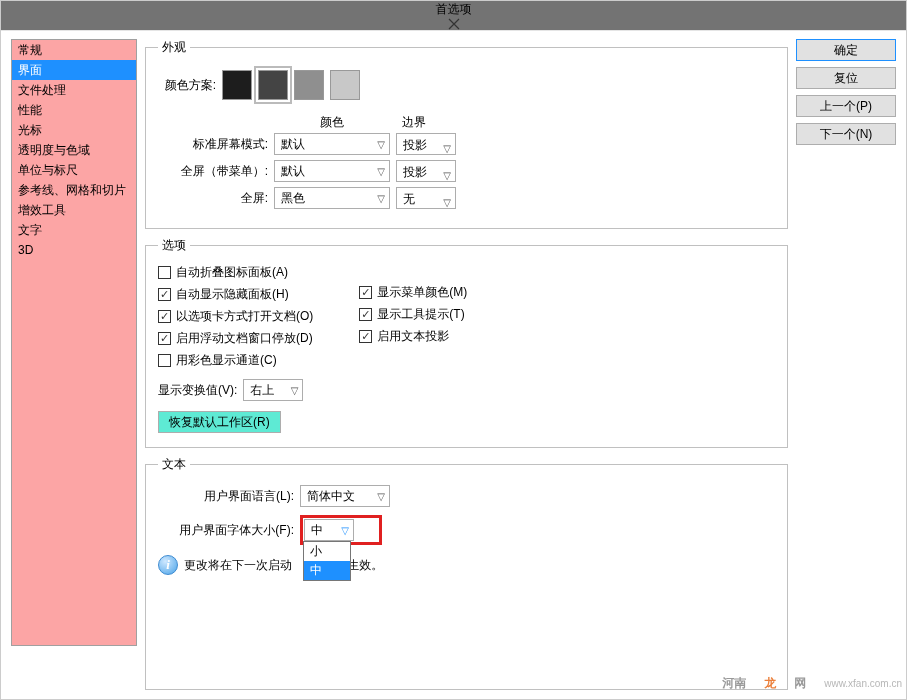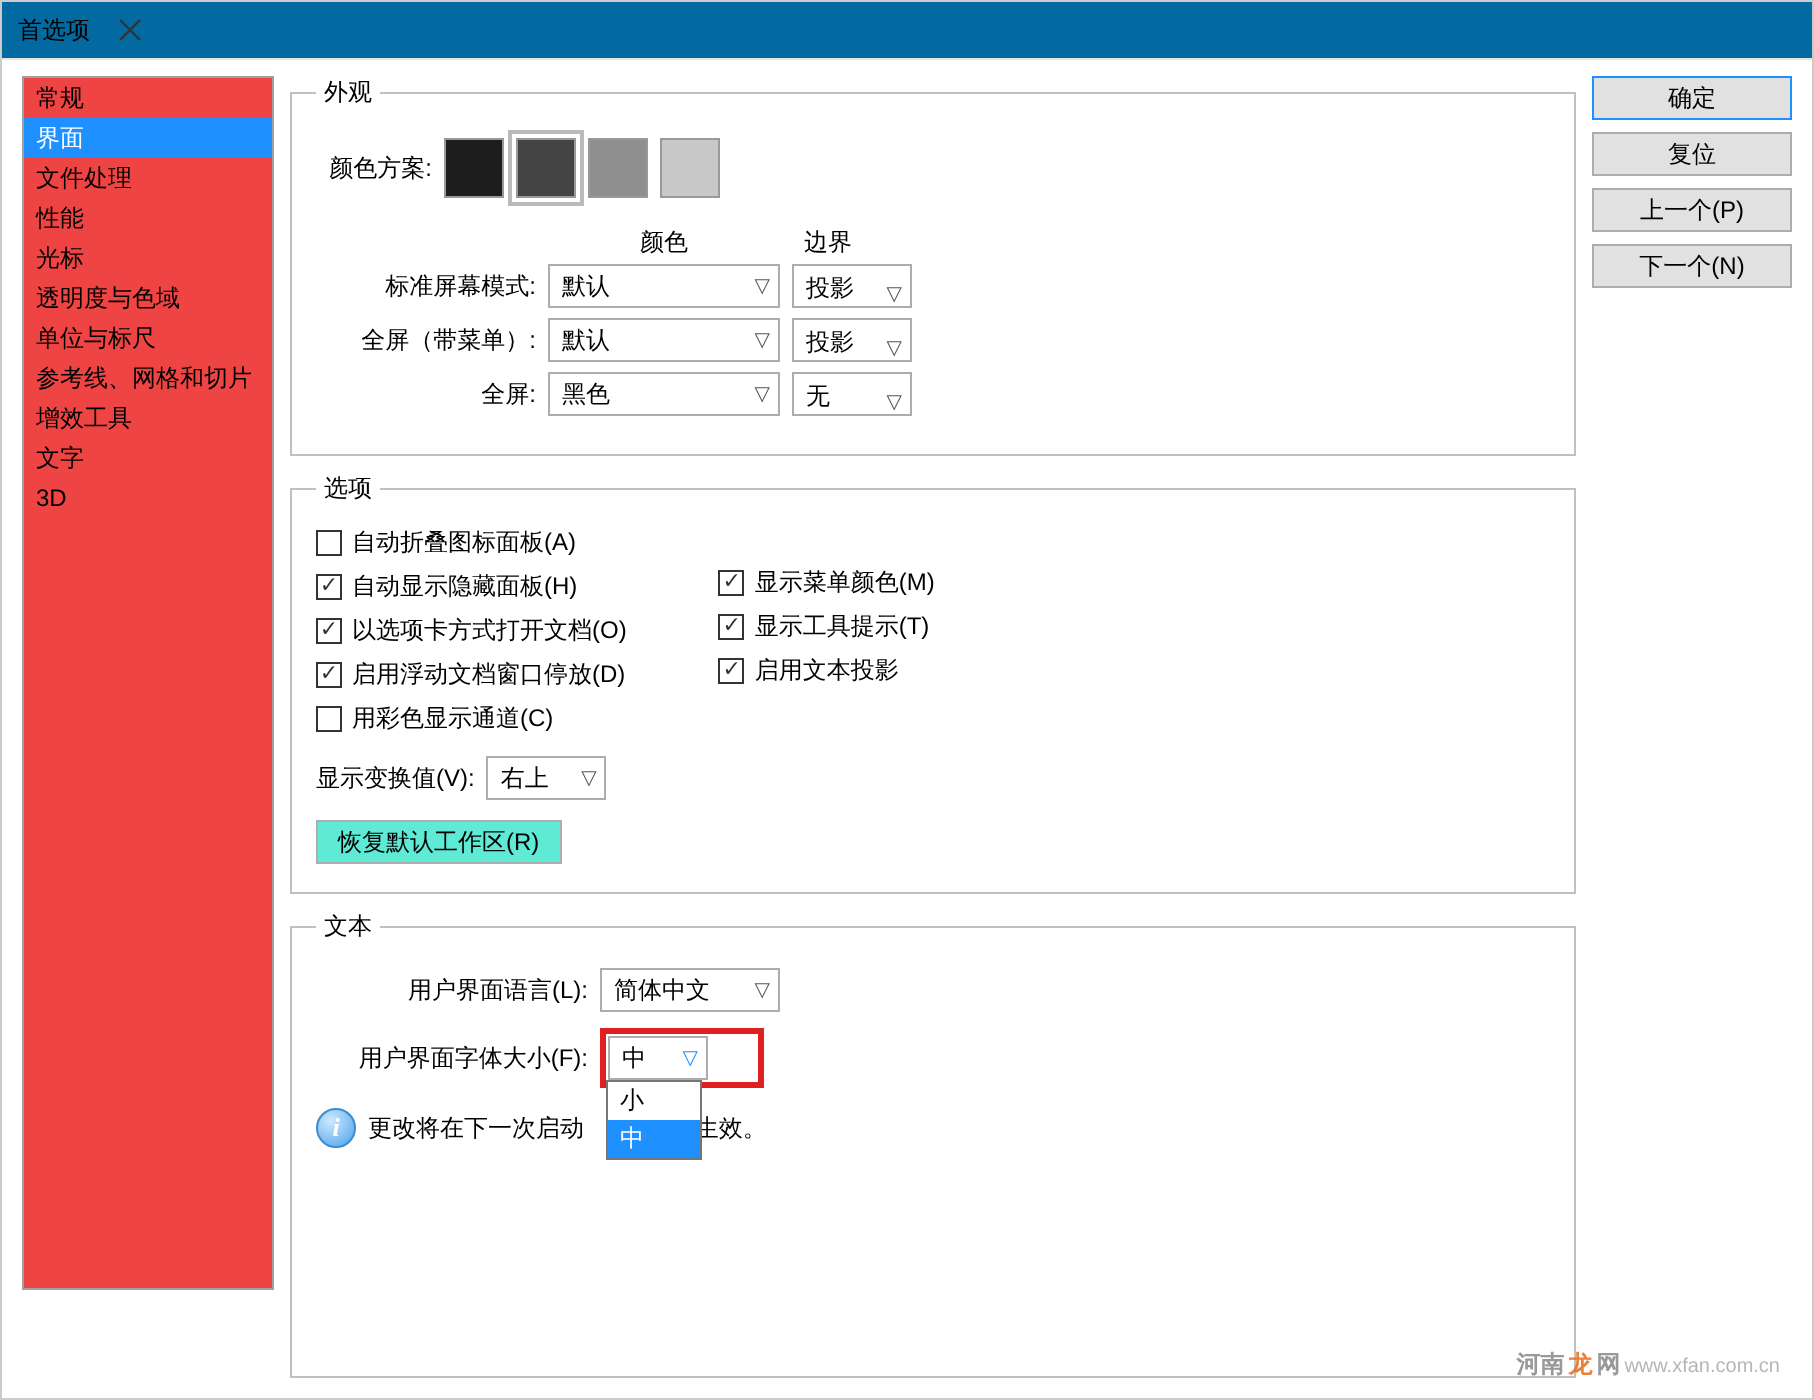--- a/index.html
+++ b/index.html
@@ -1,23 +1,23 @@
 <!DOCTYPE html>
 <html><head>
 <meta charset="utf-8">
 <style>
 * { box-sizing: border-box; margin: 0; padding: 0; font-family: "Microsoft YaHei", sans-serif; font-size: 12px; }
 body { background: #f0f0f0; width: 907px; height: 700px; overflow: hidden; position: relative; }
 .window { background: #fff; width: 907px; height: 700px; border: 1px solid #ccc; display: flex; flex-direction: column; }
-.titlebar { height: 30px; display: flex; align-items: center; padding: 0 8px; background: #0369a1; border-bottom: 1px solid #e5e5e5; }
+.titlebar { height: 30px; display: flex; align-items: center; justify-content: space-between; padding: 0 8px; background: #737373; border-bottom: 1px solid #e5e5e5; flex-direction: column; }
 .titlebar .title { font-size: 12px; }
 .close-btn { width: 40px; height: 28px; display: flex; align-items: center; justify-content: center; cursor: pointer; }
 .close-btn svg { width: 12px; height: 12px; }
 .body { flex: 1; display: flex; padding: 8px 10px 10px 10px; gap: 8px; position: relative; }
-.sidebar { width: 126px; height: 607px; border: 1px solid #a0a0a0; background: #ef4444; overflow: auto; }
+.sidebar { width: 126px; height: 607px; border: 1px solid #a0a0a0; background: #fca5a5; overflow: auto; }
 .sidebar .item { padding: 2px 6px; line-height: 16px; cursor: pointer; }
 .sidebar .item.selected { background: #1e90ff; color: #fff; }
 .main { flex: 1; display: flex; flex-direction: column; gap: 8px; }
 .buttons-col { width: 100px; display: flex; flex-direction: column; gap: 6px; }
 .btn { height: 22px; border: 1px solid #adadad; background: #e1e1e1; display: flex; align-items: center; justify-content: center; cursor: pointer; }
 .btn.emph { border: 1px solid #1e90ff; }
 fieldset { border: 1px solid #c0c0c0; padding: 10px 12px 14px 12px; position: relative; }
 legend { padding: 0 4px; font-size: 12px; margin-top: 44px; }
 .row { display: flex; align-items: center; gap: 6px; margin-top: 4px; }
 .label-r { text-align: right; display: inline-block; }
@@ -37,21 +37,21 @@
 .check-col { display: flex; flex-direction: column; gap: 5px; }
 .check { display: flex; align-items: center; gap: 5px; cursor: pointer; }
 .check .box { width: 13px; height: 13px; border: 1px solid #333; display: flex; align-items: center; justify-content: center; background: #fff; }
 .check .box.checked::after { content: "✓"; font-size: 11px; line-height: 1; color: #333; }
 .small-btn { height: 22px; border: 1px solid #adadad; background: #5eead4; padding: 0 10px; display: inline-flex; align-items: center; justify-content: center; cursor: pointer; }
 .red-box { border: 3px solid #e02020; padding: 1px; display: inline-flex; }
 .dropdown-open { position: absolute; background: #fff; border: 1px solid #767676; z-index: 10; }
 .dropdown-open .opt { padding: 1px 6px; cursor: pointer; min-width: 46px; }
 .dropdown-open .opt.hl { background: #1e90ff; color: #fff; }
 .info-icon { width: 20px; height: 20px; border-radius: 50%; background: radial-gradient(circle at 35% 30%, #cfe8ff, #4aa3e8); border: 1px solid #3d8bd1; display: flex; align-items: center; justify-content: center; color: #fff; font-weight: bold; font-style: italic; font-family: Georgia, serif; flex-shrink: 0; font-size: 13px; }
-.watermark { position: absolute; right: 16px; bottom: 8px; font-size: 20px; display: flex; align-items: baseline; gap: 2px; opacity: 0.85; }
+.watermark { position: absolute; right: 4px; bottom: 8px; font-size: 20px; display: flex; align-items: baseline; gap: 18px; opacity: 0.85; }
 .watermark .c1 { color: #888; font-weight: bold; }
 .watermark .c2 { color: #e86b1b; font-weight: bold; }
 .watermark .c3 { color: #888; font-weight: bold; }
 .watermark .sub { font-size: 10px; color: #aaa; }
 </style>
 </head>
 <body>
 
 <div class="window">
   <div class="titlebar">

